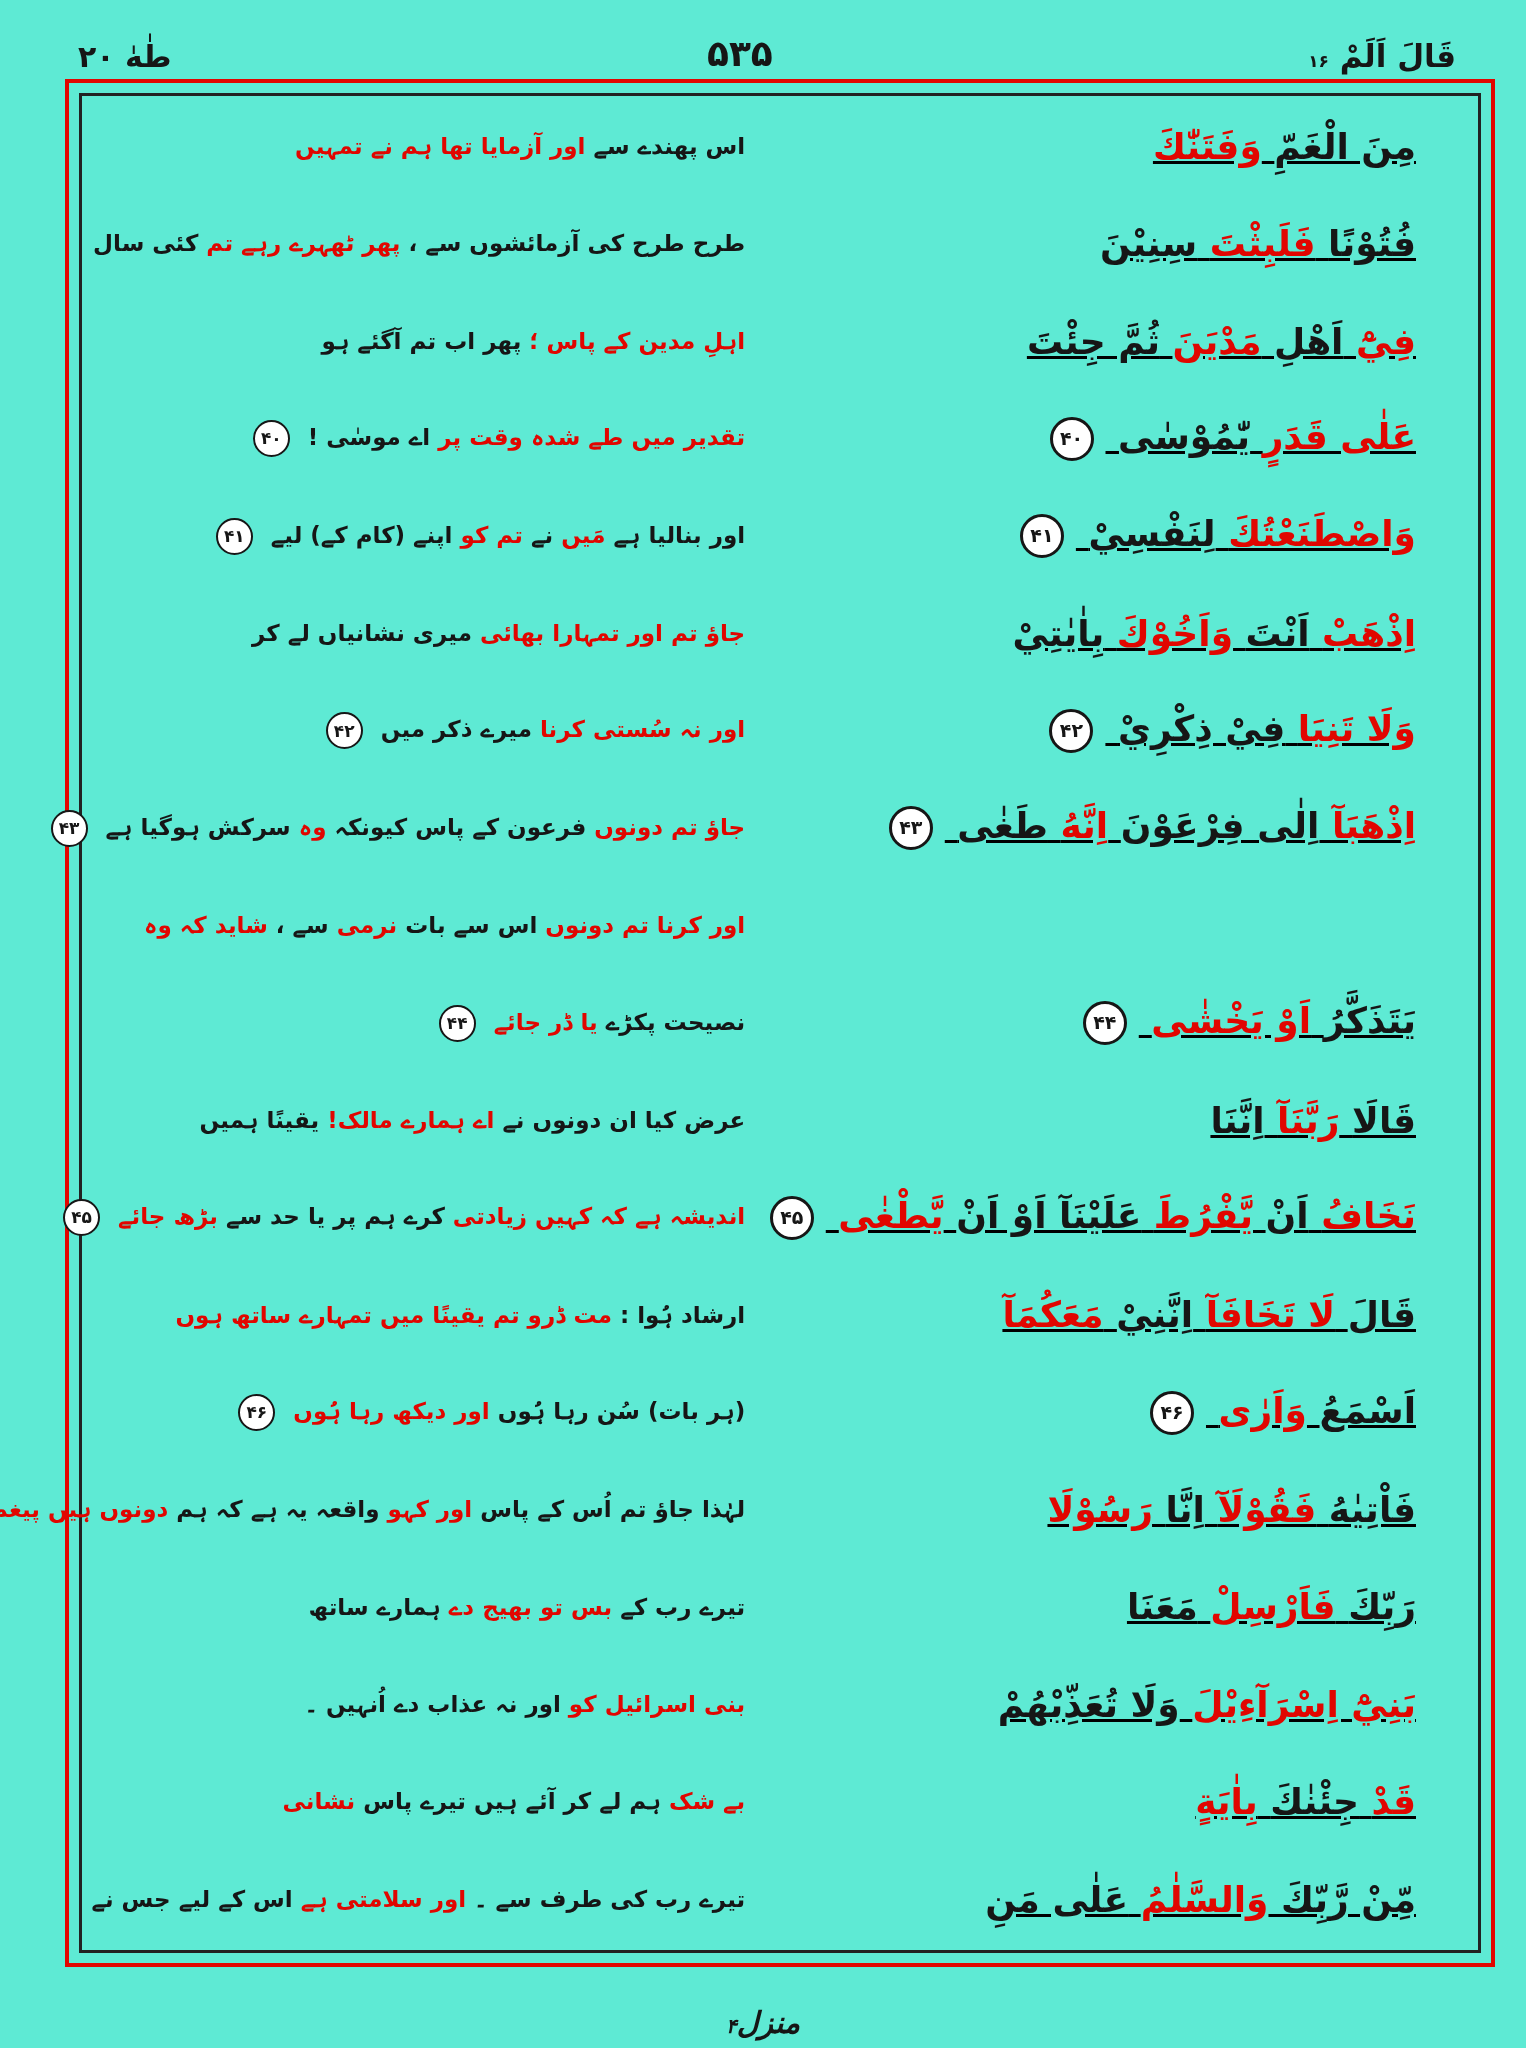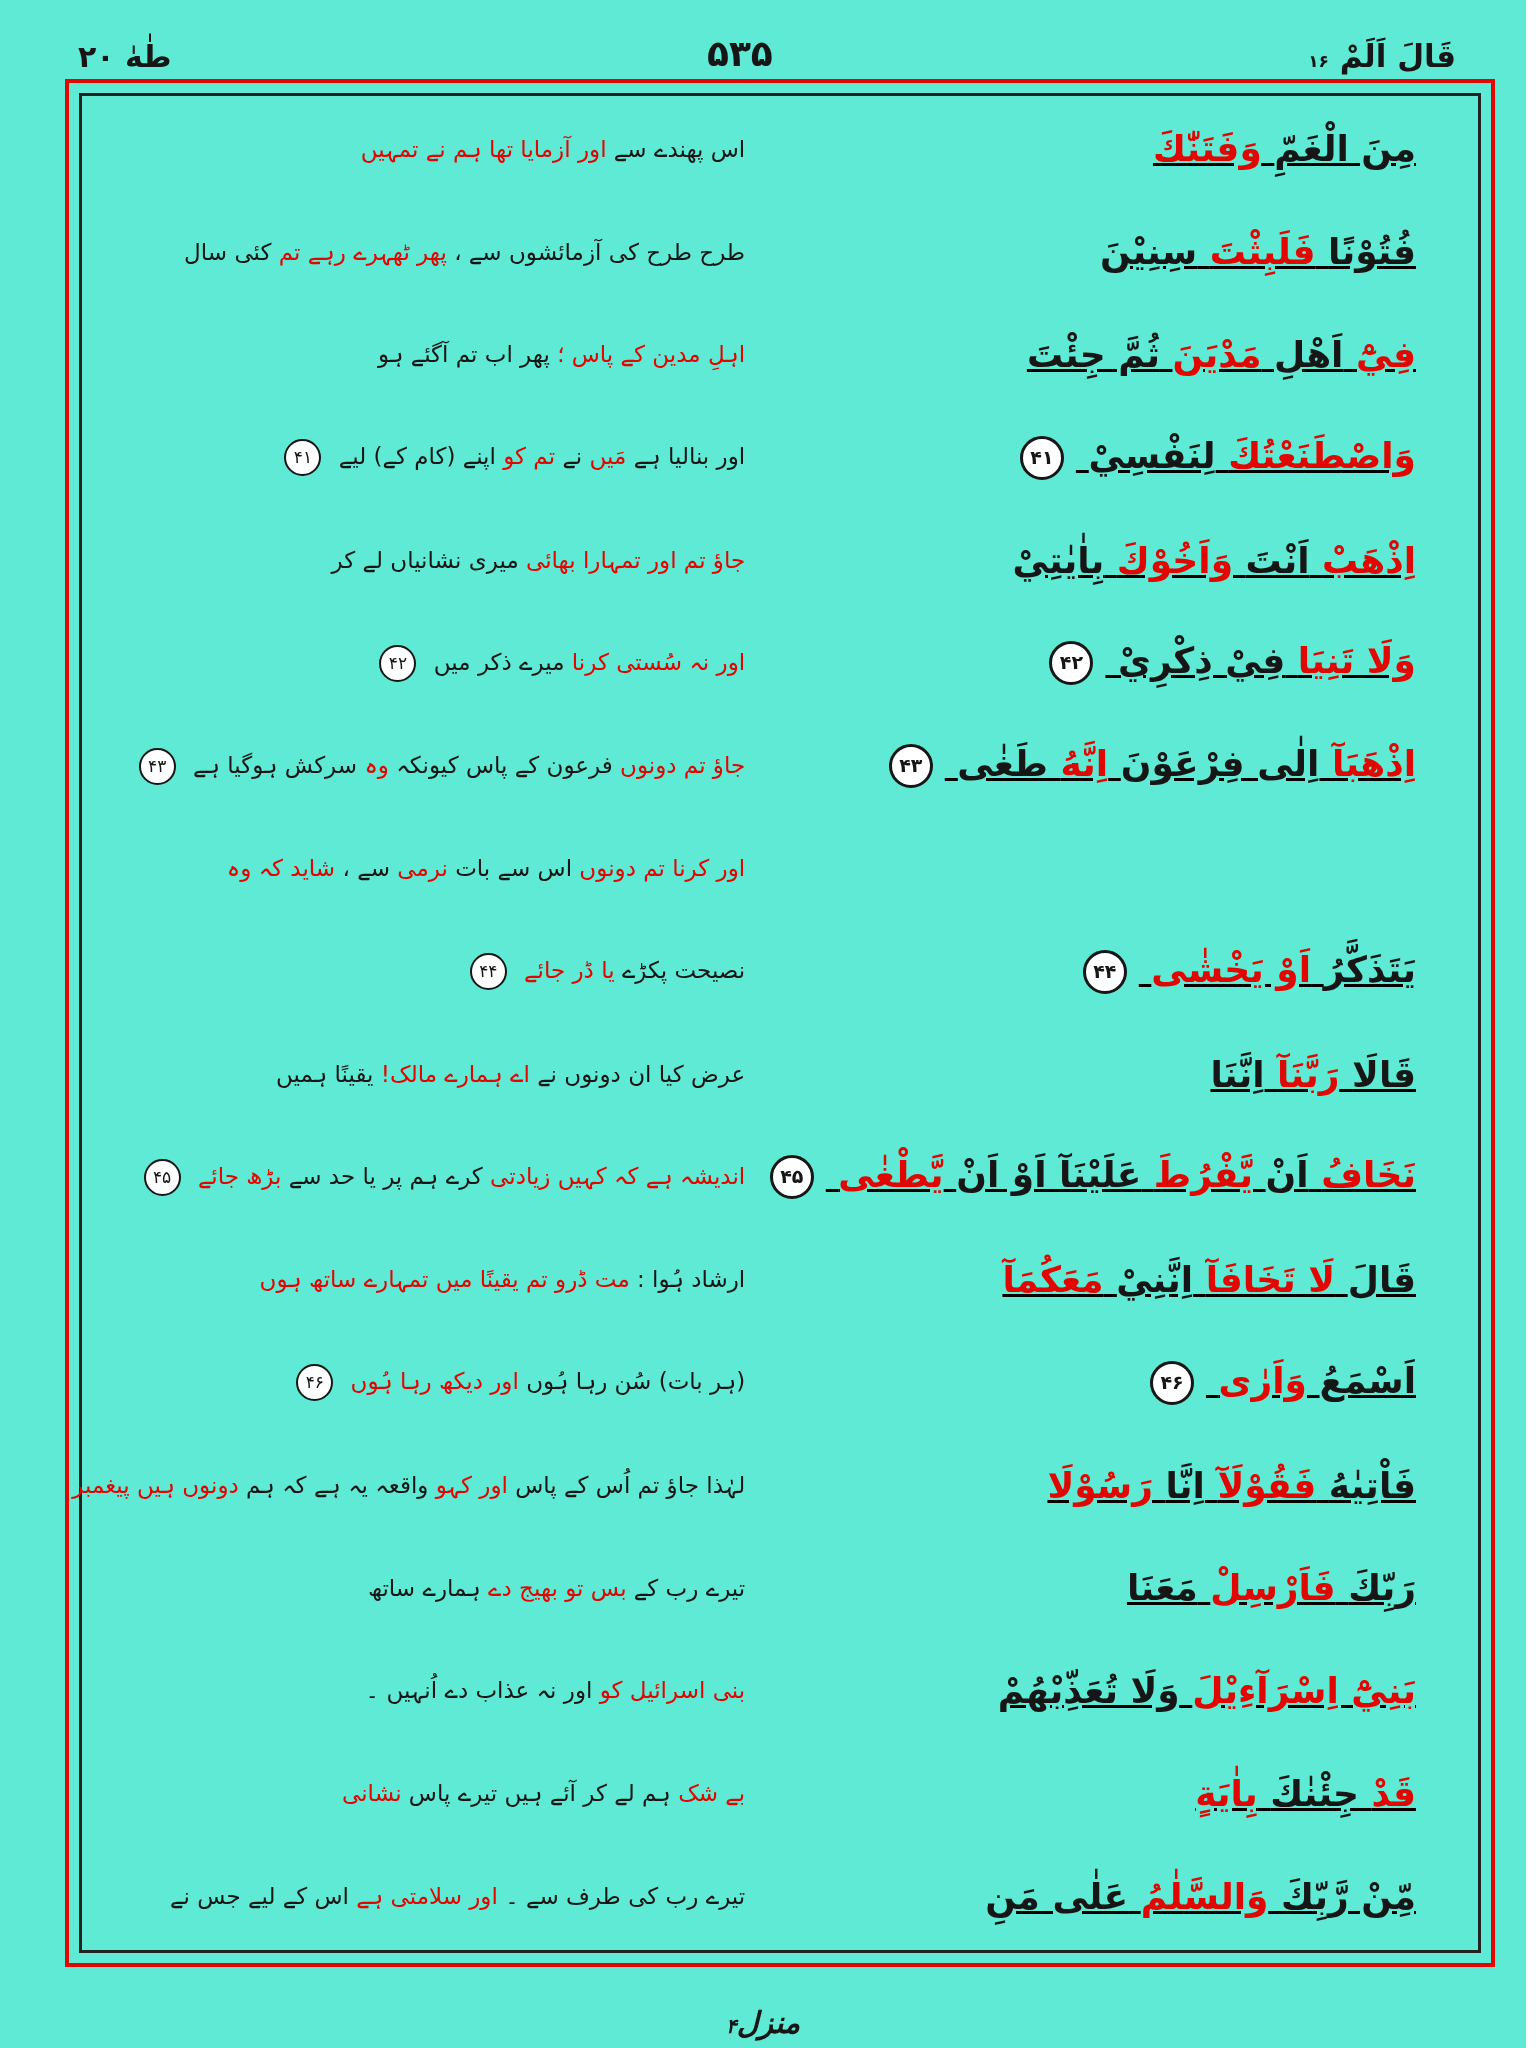--- a/index.html
+++ b/index.html
@@ -18,21 +18,21 @@
   
   .frame-red{position:absolute;left:65px;top:79px;width:1430px;height:1888px;
              border:4px solid #e10600;box-sizing:border-box;}
   .frame-black{position:absolute;left:79px;top:93px;width:1402px;height:1860px;
                border:3px solid #222222;box-sizing:border-box;}
 
   
   .rows{position:absolute;left:84px;top:98px;width:1392px;height:1850px;
         display:flex;flex-direction:column;}
   .row{flex:1;display:flex;align-items:center;}
-  .urdu{width:47.5%;direction:rtl;text-align:right;font-size:23px;font-weight:normal;
+  .urdu{width:47.5%;direction:rtl;text-align:right;font-size:23px;font-weight:bold;
         white-space:nowrap;line-height:1.1;}
   .arabic{width:52.5%;direction:rtl;text-align:right;font-size:36px;font-weight:bold;
           white-space:nowrap;line-height:1.05;padding-left:6px;padding-right:60px;box-sizing:border-box;text-decoration:underline;}
   .c-red{color:#e10600;}
   .c-black{color:#161616;}
 
   .verse{display:inline-flex;justify-content:center;align-items:center;
          width:38px;height:38px;border:3px solid #161616;border-radius:50%;
          font-size:19px;color:#161616;margin:0 12px 0 4px;vertical-align:middle;
          background:#fff;flex:none;}
@@ -65,20 +65,24 @@
         <div class="urdu" dir="rtl"><span class="c-black">اس پھندے سے</span> <span class="c-red">اور آزمایا تھا ہم نے تمہیں</span></div>
         <div class="arabic" dir="rtl"><span class="c-black">مِنَ الْغَمِّ</span> <span class="c-red">وَفَتَنّٰكَ</span></div>
       </div>
       <div class="row">
         <div class="urdu" dir="rtl"><span class="c-black">طرح طرح کی آزمائشوں سے ،</span> <span class="c-red">پھر ٹھہرے رہے تم</span> <span class="c-black">کئی سال</span></div>
         <div class="arabic" dir="rtl"><span class="c-black">فُتُوْنًا</span> <span class="c-red">فَلَبِثْتَ</span> <span class="c-black">سِنِيْنَ</span></div>
       </div>
       <div class="row">
         <div class="urdu" dir="rtl"><span class="c-red">اہلِ مدین کے پاس ؛</span> <span class="c-black">پھر اب تم آگئے ہو</span></div>
         <div class="arabic" dir="rtl"><span class="c-red">فِيْٓ</span> <span class="c-black">اَهْلِ</span> <span class="c-red">مَدْيَنَ</span> <span class="c-black">ثُمَّ جِئْتَ</span></div>
+      </div>
+      <div class="row">
+        <div class="urdu" dir="rtl"><span class="c-red">تقدیر میں طے شدہ وقت پر</span> <span class="c-black">اے موسٰی !</span> <span class="verse">۴۰</span></div>
+        <div class="arabic" dir="rtl"><span class="c-red">عَلٰى قَدَرٍ</span> <span class="c-black">يّٰمُوْسٰى</span> <span class="verse">۴۰</span></div>
       </div>
       <div class="row">
         <div class="urdu" dir="rtl"><span class="c-black">اور بنالیا ہے</span> <span class="c-red">مَیں</span> <span class="c-black">نے</span> <span class="c-red">تم کو</span> <span class="c-black">اپنے (کام کے) لیے</span> <span class="verse">۴۱</span></div>
         <div class="arabic" dir="rtl"><span class="c-red">وَاصْطَنَعْتُكَ</span> <span class="c-black">لِنَفْسِيْ</span> <span class="verse">۴۱</span></div>
       </div>
       <div class="row">
         <div class="urdu" dir="rtl"><span class="c-red">جاؤ تم اور تمہارا بھائی</span> <span class="c-black">میری نشانیاں لے کر</span></div>
         <div class="arabic" dir="rtl"><span class="c-red">اِذْهَبْ</span> <span class="c-black">اَنْتَ</span> <span class="c-red">وَاَخُوْكَ</span> <span class="c-black">بِاٰيٰتِيْ</span></div>
       </div>
       <div class="row">

